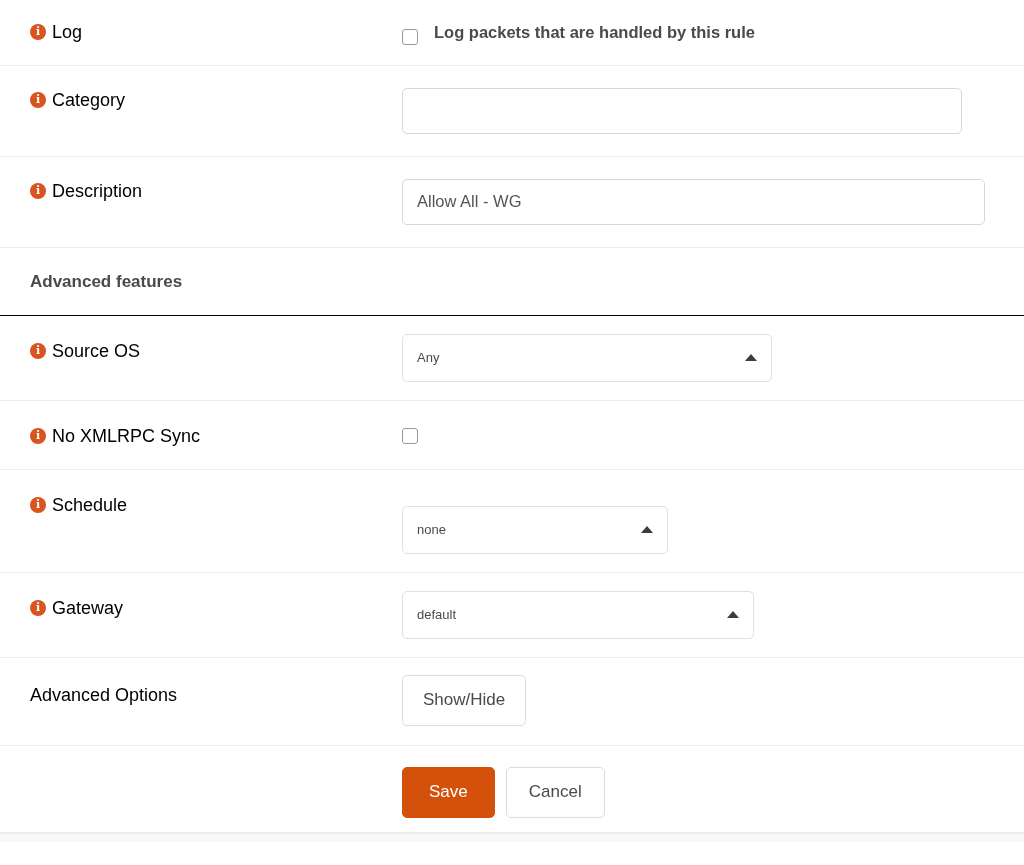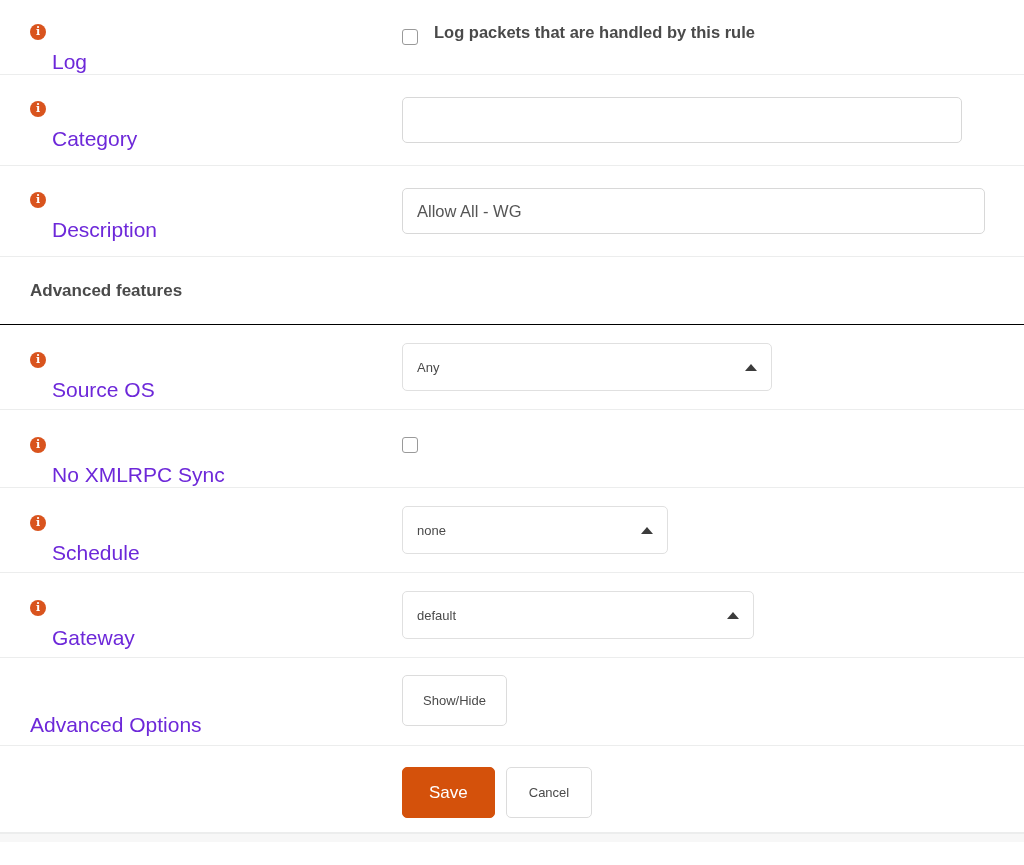--- a/index.html
+++ b/index.html
@@ -44,25 +44,24 @@
     line-height: 1.2;
   }
   .row-field {
     flex: 1 1 auto;
     min-width: 0;
     display: flex;
     align-items: flex-start;
   }
 
   .label-text {
-    color: #6d28d9;
-    font-size: 21px;
+    color: #000000;
+    font-size: 18px;
     font-weight: 400;
     white-space: nowrap;
-    margin-top: 27px;
   }
 
   
   .info-icon {
     display: inline-flex;
     align-items: center;
     justify-content: center;
     width: 16px;
     height: 16px;
     flex: 0 0 16px;
@@ -173,33 +172,33 @@
 
   .row-sourceos .row-label { padding-top: 25px; }
   .row-sourceos .row-field { padding-top: 18px; padding-bottom: 18px; }
   .select-sourceos { width: 370px; }
 
   .row-xmlrpc .row-label { padding-top: 25px; }
   .row-xmlrpc .row-field { padding-top: 25px; padding-bottom: 27px; }
 
   .row-schedule .row-label { padding-top: 25px; }
   .row-schedule .row-field { padding-top: 18px; padding-bottom: 18px; }
-  .select-schedule { width: 266px; }
+  .select-schedule { width: 266px; margin-top: 18px; }
 
   .row-gateway .row-label { padding-top: 25px; }
   .row-gateway .row-field { padding-top: 18px; padding-bottom: 18px; }
   .select-gateway { width: 352px; }
 
   
   .row-advopts .row-label { padding-top: 27px; }
   .row-advopts .row-field { padding-top: 17px; padding-bottom: 19px; }
 
   .btn {
     font-family: "Liberation Sans", "DejaVu Sans", sans-serif;
-    font-size: 13px;
+    font-size: 17px;
     border-radius: 5px;
     cursor: pointer;
     display: inline-flex;
     align-items: center;
     justify-content: center;
     white-space: nowrap;
   }
   .btn-default {
     background: #ffffff;
     border: 1px solid #dcdcdc;

